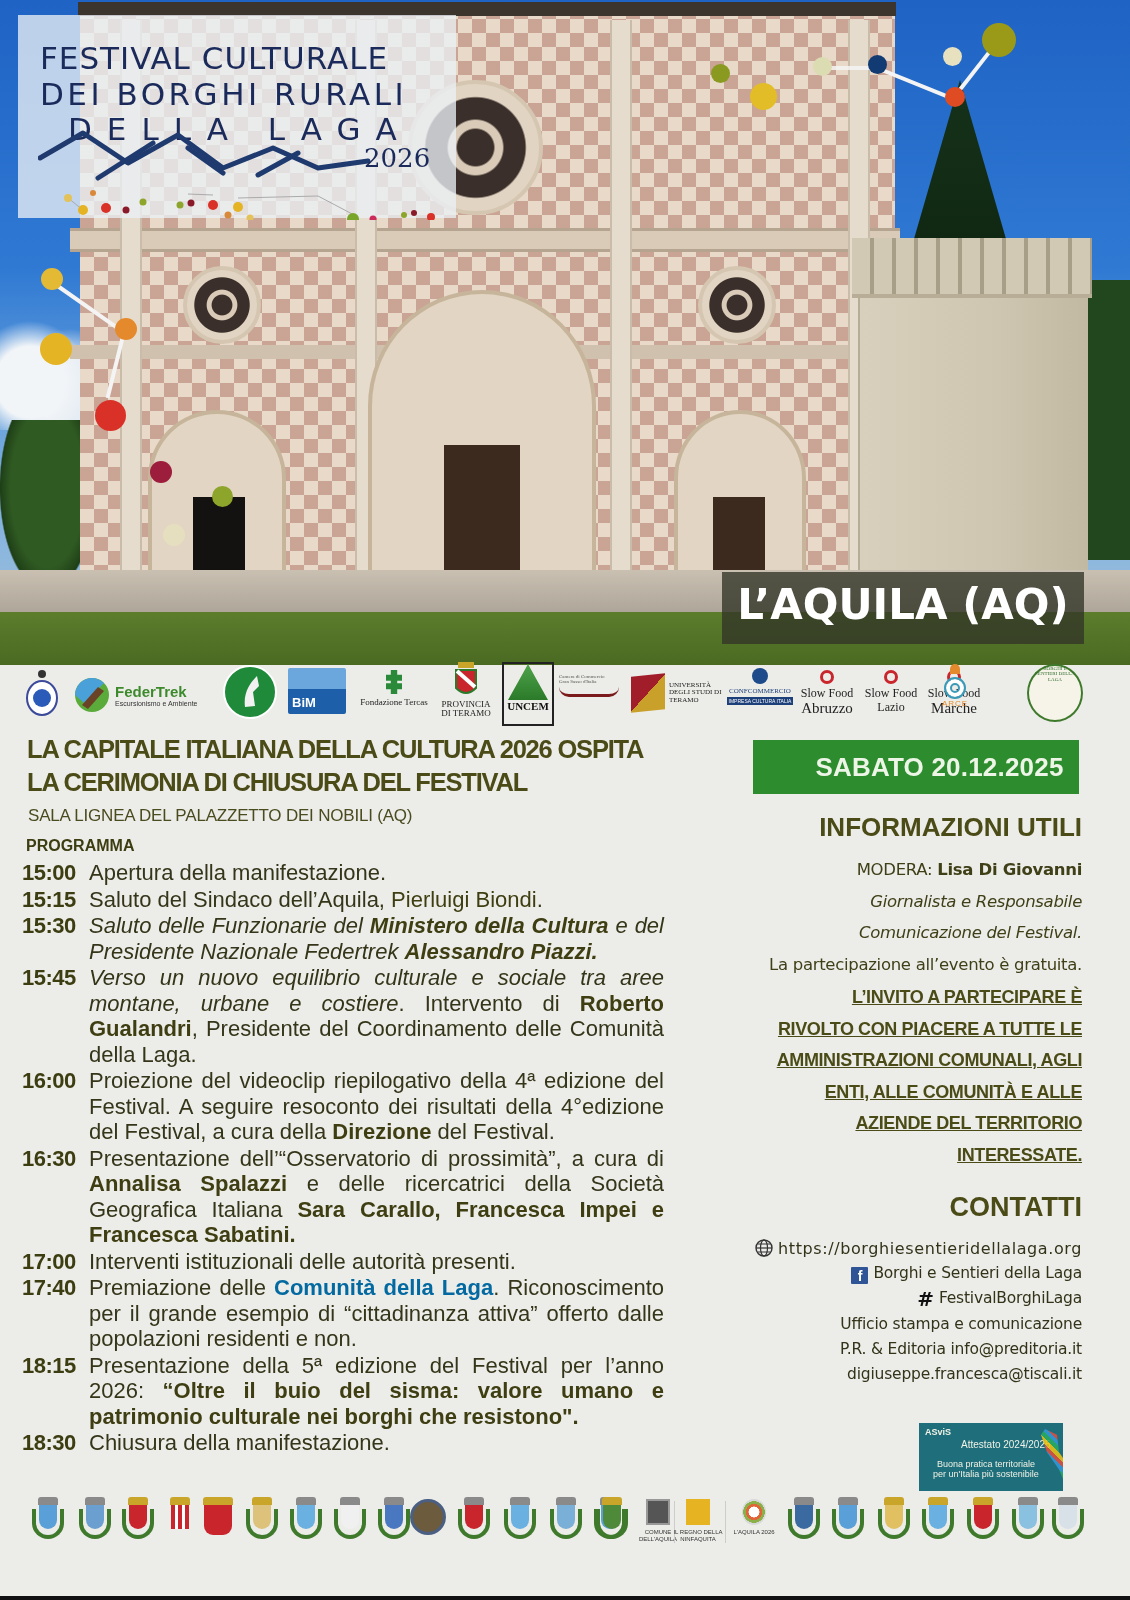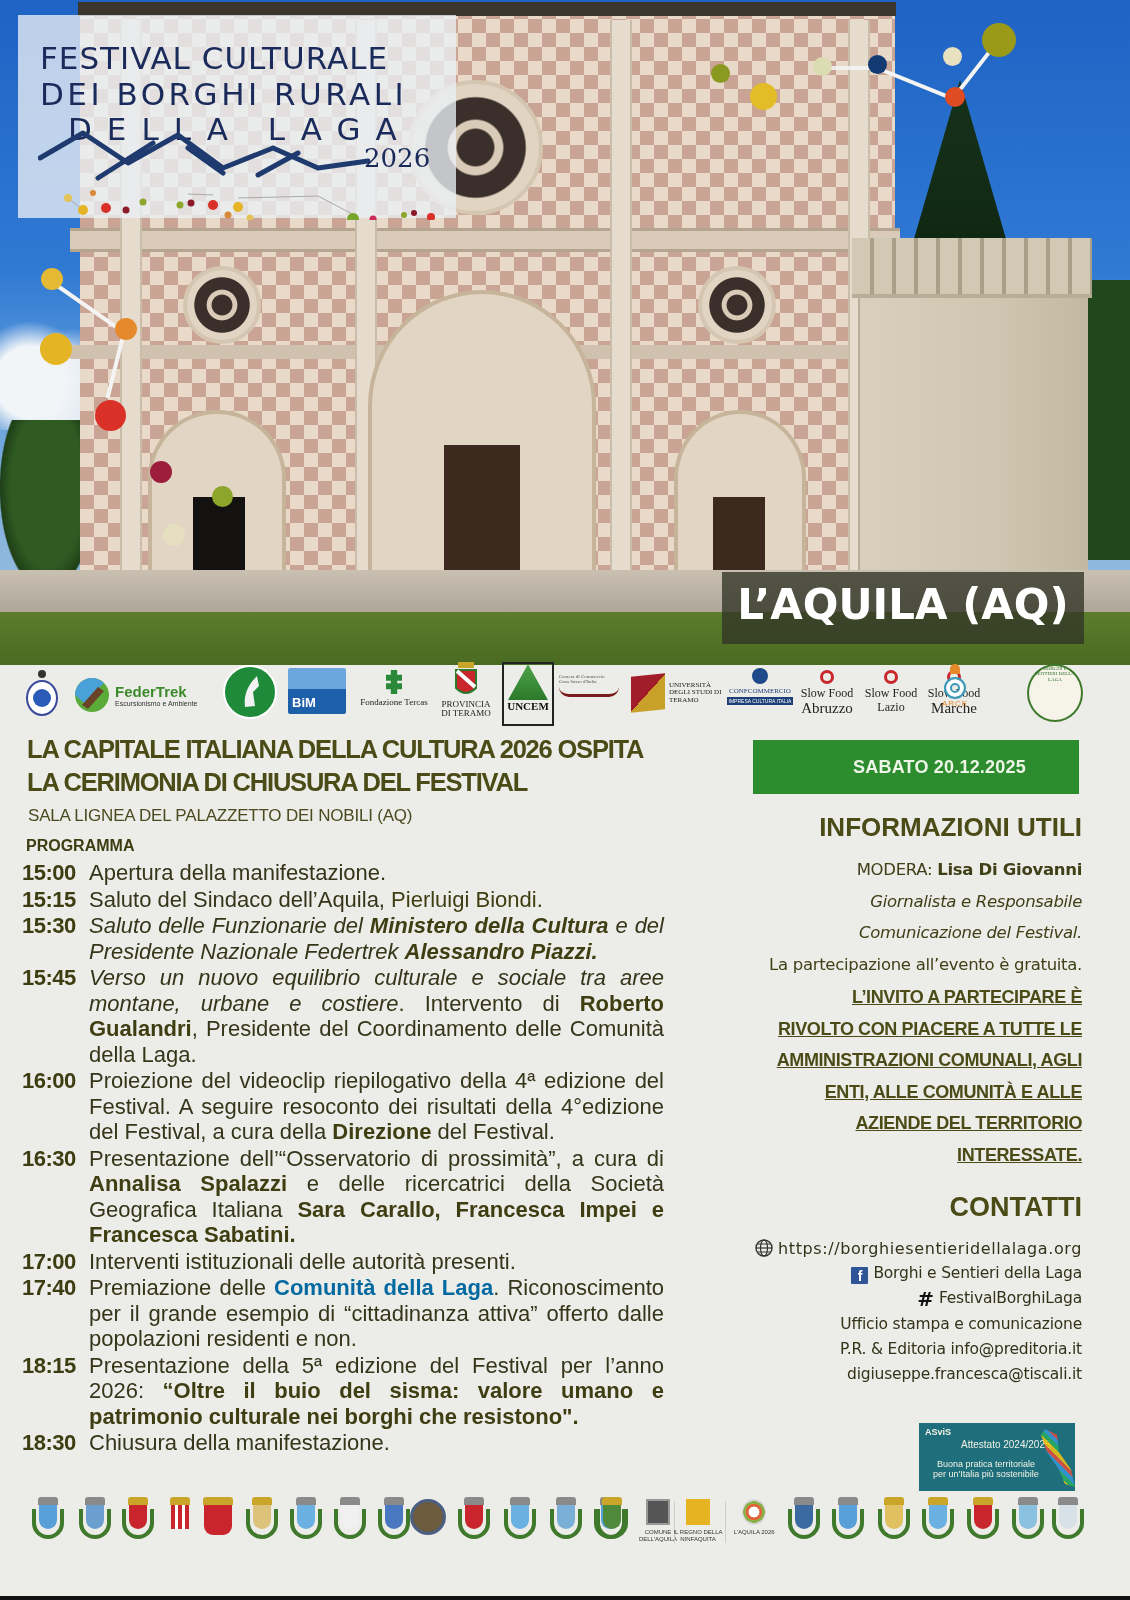--- a/index.html
+++ b/index.html
@@ -66,33 +66,33 @@
     .venue { position: absolute; left: 28px; top: 806px; font-size: 17px; color: #4b4b20; letter-spacing: -0.2px; }
     .prog-title { position: absolute; left: 26px; top: 837px; font-size: 16px; font-weight: bold; color: #3d3d12; }
 
     .program { position: absolute; left: 22px; top: 860px; width: 642px; }
     .row { display: flex; font-size: 22px; line-height: 25.5px; color: #35351a; }
     .row .time { width: 67px; flex: none; font-weight: bold; color: #3d3d12; letter-spacing: -0.5px; }
     .row .desc { flex: 1; text-align: justify; text-align-last: left; }
     .row + .row { margin-top: 1px; }
 
     
-    .date-badge { position: absolute; left: 753px; top: 740px; width: 326px; height: 54px; background: #2c8c2e; color: #ecf5e6; font-weight: bold; font-size: 18px; line-height: 54px; text-align: center; letter-spacing: 0.2px; padding-left: 47px; }
+    .date-badge { position: absolute; left: 753px; top: 740px; width: 326px; height: 54px; background: #2c8c2e; color: #ecf5e6; font-weight: bold; font-size: 26px; line-height: 54px; text-align: center; letter-spacing: 0.2px; padding-left: 47px; }
     .info-title { position: absolute; right: 48px; top: 812px; font-weight: bold; font-size: 26px; color: #4b4b17; }
     .info { position: absolute; right: 48px; top: 854px; width: 380px; text-align: right; font-family: "DejaVu Sans", sans-serif; font-size: 16.5px; line-height: 31.5px; color: #3f3f18; letter-spacing: -0.3px; }
     .info .it { font-style: italic; }
     .invite { position: absolute; right: 48px; top: 982px; width: 380px; text-align: right; font-weight: bold; font-size: 18px; line-height: 31.5px; color: #4b4b17; text-decoration: underline; letter-spacing: -0.4px; }
     .contacts-title { position: absolute; right: 48px; top: 1192px; font-weight: bold; font-size: 27px; color: #4b4b17; }
     .contacts { position: absolute; right: 48px; top: 1236px; width: 420px; text-align: right; font-family: "DejaVu Sans", sans-serif; font-size: 15.5px; line-height: 25px; color: #33331a; letter-spacing: -0.2px; }
     .contacts .url { letter-spacing: 0.6px; font-size: 16px; }
     .contacts .fb-line { letter-spacing: -0.8px; }
     .ico { display: inline-block; vertical-align: -3px; margin-right: 5px; }
     .fb { width: 17px; height: 17px; background: #2f5597; color: #fff; font-weight: bold; font-size: 14px; line-height: 19px; text-align: center; font-family: "Liberation Sans", sans-serif; border-radius: 1px; }
 
-    .asvis { position: absolute; left: 919px; top: 1423px; width: 156px; height: 68px; background: #1e6f7b; color: #f1f1e5; overflow: hidden; text-decoration: underline; }
+    .asvis { position: absolute; left: 919px; top: 1423px; width: 144px; height: 68px; background: #1e6f7b; color: #f1f1e5; overflow: hidden; text-decoration: underline; }
     .asvis .brand { position: absolute; left: 6px; top: 4px; font-size: 9px; font-weight: bold; }
     .asvis .att { position: absolute; left: 42px; top: 16px; font-size: 10px; }
     .asvis .bp { position: absolute; left: 12px; top: 36px; width: 110px; text-align: center; font-size: 9px; line-height: 10px; }
     .asvis .italy { position: absolute; left: 118px; top: 6px; width: 40px; height: 58px; background: repeating-linear-gradient(45deg, #e74c3c 0 4px, #f1c40f 4px 8px, #27ae60 8px 12px, #3498db 12px 16px); clip-path: polygon(20% 0, 50% 10%, 55% 40%, 85% 70%, 95% 100%, 70% 95%, 55% 70%, 25% 40%, 10% 10%); opacity: .85; }
 
     
     .crests { position: absolute; left: 28px; top: 1497px; width: 1060px; height: 50px; }
     .crest { position: absolute; top: 0; width: 40px; height: 48px; }
     .crest .crown { position: absolute; left: 10px; top: 0; width: 20px; height: 8px; background: #8a8a8a; border-radius: 3px 3px 0 0; }
     .crest .crown.gold { background: #c9a62a; }

